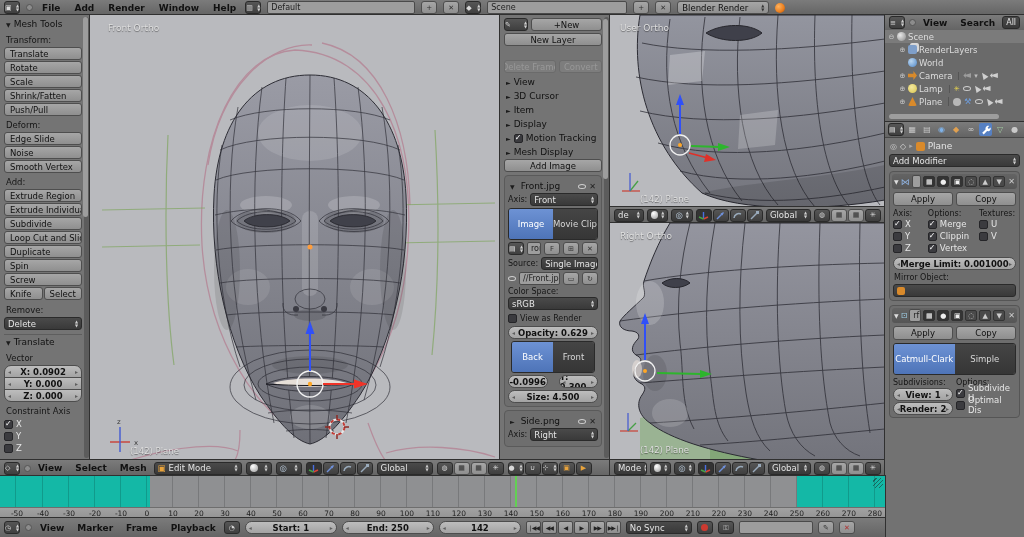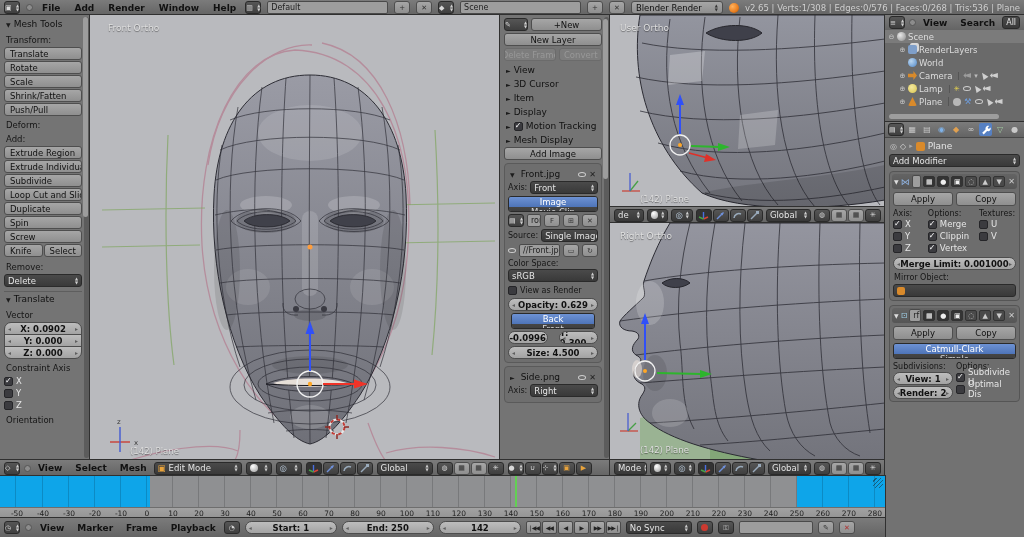--- a/index.html
+++ b/index.html
@@ -28,21 +28,21 @@
   .spin::before { content:"▲"; font-size:4px; line-height:4px; color:#cfcfcf; }
   .spin::after  { content:"▼"; font-size:4px; line-height:4px; color:#cfcfcf; }
   .btn .spin::before, .btn .spin::after { color:#333; }
   .pill {
     position:relative; background:linear-gradient(#bdbdbd,#a3a3a3); border:1px solid #4d4d4d;
     border-radius:7px; height:13px; color:#111; font-size:8.5px;
     display:flex; align-items:center; justify-content:center; overflow:hidden;font-weight:bold;
   }
   .pill::before { content:"◂"; position:absolute; left:3px; font-size:6px; color:rgba(0,0,0,.45); }
   .pill::after  { content:"▸"; position:absolute; right:3px; font-size:6px; color:rgba(0,0,0,.45); }
-  .seg { display:flex; height:16px; border:1px solid #2a2a2a; border-radius:3px; overflow:hidden;flex-direction:column; }
+  .seg { display:flex; height:32px; border:1px solid #2a2a2a; border-radius:3px; overflow:hidden; }
   .seg > div { flex:1; display:flex; align-items:center; justify-content:center; font-size:8.5px; }
   .seg .on  { background:linear-gradient(#6d92d4,#4e74b8); color:#fff; }
   .seg .off { background:linear-gradient(#454545,#363636); color:#d8d8d8; }
   .cb { width:9px; height:9px; background:#3b3b3f; border:1px solid #252528; border-radius:2px; position:relative; flex:none; }
   .cb.on::after { content:"✓"; position:absolute; left:0px; top:-2px; color:#fff; font-size:8px; }
   .cbl { color:#e6e6e6; font-size:8.5px; }
   .icbtn {
     background:linear-gradient(#565656,#3f3f3f); border:1px solid #2a2a2a; border-radius:3px;
     height:13px; min-width:16px; color:#d8d8d8; font-size:7px;
     display:flex; align-items:center; justify-content:center; gap:1px;
@@ -81,21 +81,21 @@
   .ptabs { display:flex; align-items:center; gap:2px; padding:0 3px; height:16px; background:linear-gradient(#7b7b7b,#646464); border-bottom:1px solid #474747; }
   .ptab { width:14px; height:13px; display:flex; align-items:center; justify-content:center; border-radius:2px; font-size:8px; color:#c9c9c9; }
   .ptab.active { background:#5680c2; }
   .modbox { border:1px solid #555; border-radius:4px; background:#6d6d6d; margin:4px; padding:2px; }
   .modhdr { display:flex; align-items:center; gap:2px; background:linear-gradient(#636363,#565656); border-radius:3px; height:15px; padding:0 2px; }
   .mini { width:12px; height:11px; font-size:7px; display:flex; align-items:center; justify-content:center; border-radius:2px; background:#4a4a4a; color:#ccc; border:1px solid #333; }
   .mini.on { background:#343434; color:#efefef; }
   .col-lbl { font-size:8px; color:#161616; }
   .cbrow { display:flex; align-items:center; gap:3px; height:12px; }
   
-  #tl-ruler { left:0; top:476px; width:885px; height:42px; background:#0ea5e9; overflow:hidden; }
+  #tl-ruler { left:0; top:476px; width:885px; height:42px; background:#14b8a6; overflow:hidden; }
   #tl-range { position:absolute; left:150px; top:0; width:647px; height:31px; background:#8f9092; }
   #tl-grid { position:absolute; left:0; top:0; width:885px; height:31px;
     background:repeating-linear-gradient(90deg, transparent 0 25px, rgba(0,0,0,.16) 25px 26px);
     background-position:17px 0; }
   #tl-playhead { position:absolute; left:515px; top:0; width:2px; height:31px; background:#62d053; }
   #tl-ticks { position:absolute; left:0; top:31px; width:885px; height:11px; background:linear-gradient(#a2a2a2,#949494); border-top:1px solid #6e6e6e; display:flex; align-items:center; padding-left:4px; }
   .tick { width:26px; flex:none; text-align:center; font-size:7.5px; color:#1d1d1d; }
   #tl-header { left:0; top:518px; width:885px; height:19px; background:linear-gradient(#7b7b7b,#646464); display:flex; align-items:center; gap:5px; padding:0 4px; }
   .pbtn { background:linear-gradient(#a9a9a9,#8f8f8f); border:1px solid #4b4b4b; border-radius:2px; height:13px; min-width:15px; display:flex; align-items:center; justify-content:center; font-size:6px; color:#222; letter-spacing:-1px; }
   .grip { position:absolute; right:2px; top:2px; width:10px; height:10px;
@@ -124,37 +124,42 @@
     <span class="icbtn light">✕</span>
     <span class="icbtn">◆<span class="spin"></span></span>
     <span class="nfield" style="max-width:140px;">Scene</span>
     <span class="icbtn light">+</span>
     <span class="icbtn light">✕</span>
     <span class="btn" style="width:92px;">
         <span>Blender Render</span>
         <span class="spin"></span>
       </span>
     <span style="width:10px;height:10px;border-radius:50%;background:radial-gradient(circle at 35% 35%,#ffb25e,#e87d1e 60%,#9c4a0a);flex:none;"></span>
-    <span style="color:#cfcfcf;font-size:8.5px;">v2.65 | Verts:1/308 | Edges:0/576 | Faces:0/268 | Tris:536 | Plane</span>
   </div>
 
   <div class="region" id="tool-shelf">
     <div class="panel-hdr tri-open">
         <span>Mesh Tools</span>
       </div>
     <div class="sec-lbl">Transform:</div>
     <div>
 
     <div class="btn">Translate</div>
         <div class="btn">Rotate</div>
         <div class="btn">Scale</div>
         <div class="btn">Shrink/Fatten</div>
         <div class="btn">Push/Pull</div>
       </div>
     <div class="sec-lbl">Deform:</div>
+    <div>
+
+    <div class="btn">Edge Slide</div>
+        <div class="btn">Noise</div>
+        <div class="btn">Smooth Vertex</div>
+      </div>
     <div class="sec-lbl">Add:</div>
     <div>
 
     <div class="btn">Extrude Region</div>
         <div class="btn">Extrude Individual</div>
         <div class="btn">Subdivide</div>
         <div class="btn">Loop Cut and Slide</div>
         <div class="btn">Duplicate</div>
         <div class="btn">Spin</div>
         <div class="btn">Screw</div>
@@ -313,21 +318,21 @@
     </svg>
     <span class="vp-label" style="left:18px;top:8px;">Front Ortho</span>
     <span class="vp-label" style="left:40px;bottom:4px;font-size:8.5px;">(142) Plane</span>
   </div>
 
   <div class="region" id="n-panel">
     <div class="rowl">
       <span class="icbtn" style="width:24px;">✎<span class="spin"></span></span>
       <span class="btn" style="flex:1;">+ <span>New</span></span>
     </div>
-    <div class="btn" style="margin-bottom:2px;">New Layer</div>
+    <div class="btn" style="margin-bottom:14px;">New Layer</div>
     <div class="rowl">
       <span class="btn disabled" style="flex:1.3;">Delete Frame</span>
       <span class="btn disabled" style="flex:1;">Convert</span>
     </div>
     <div class="panel-hdr tri-closed">
         <span>View</span>
       </div>
     <div class="panel-hdr tri-closed">
         <span>3D Cursor</span>
       </div>

